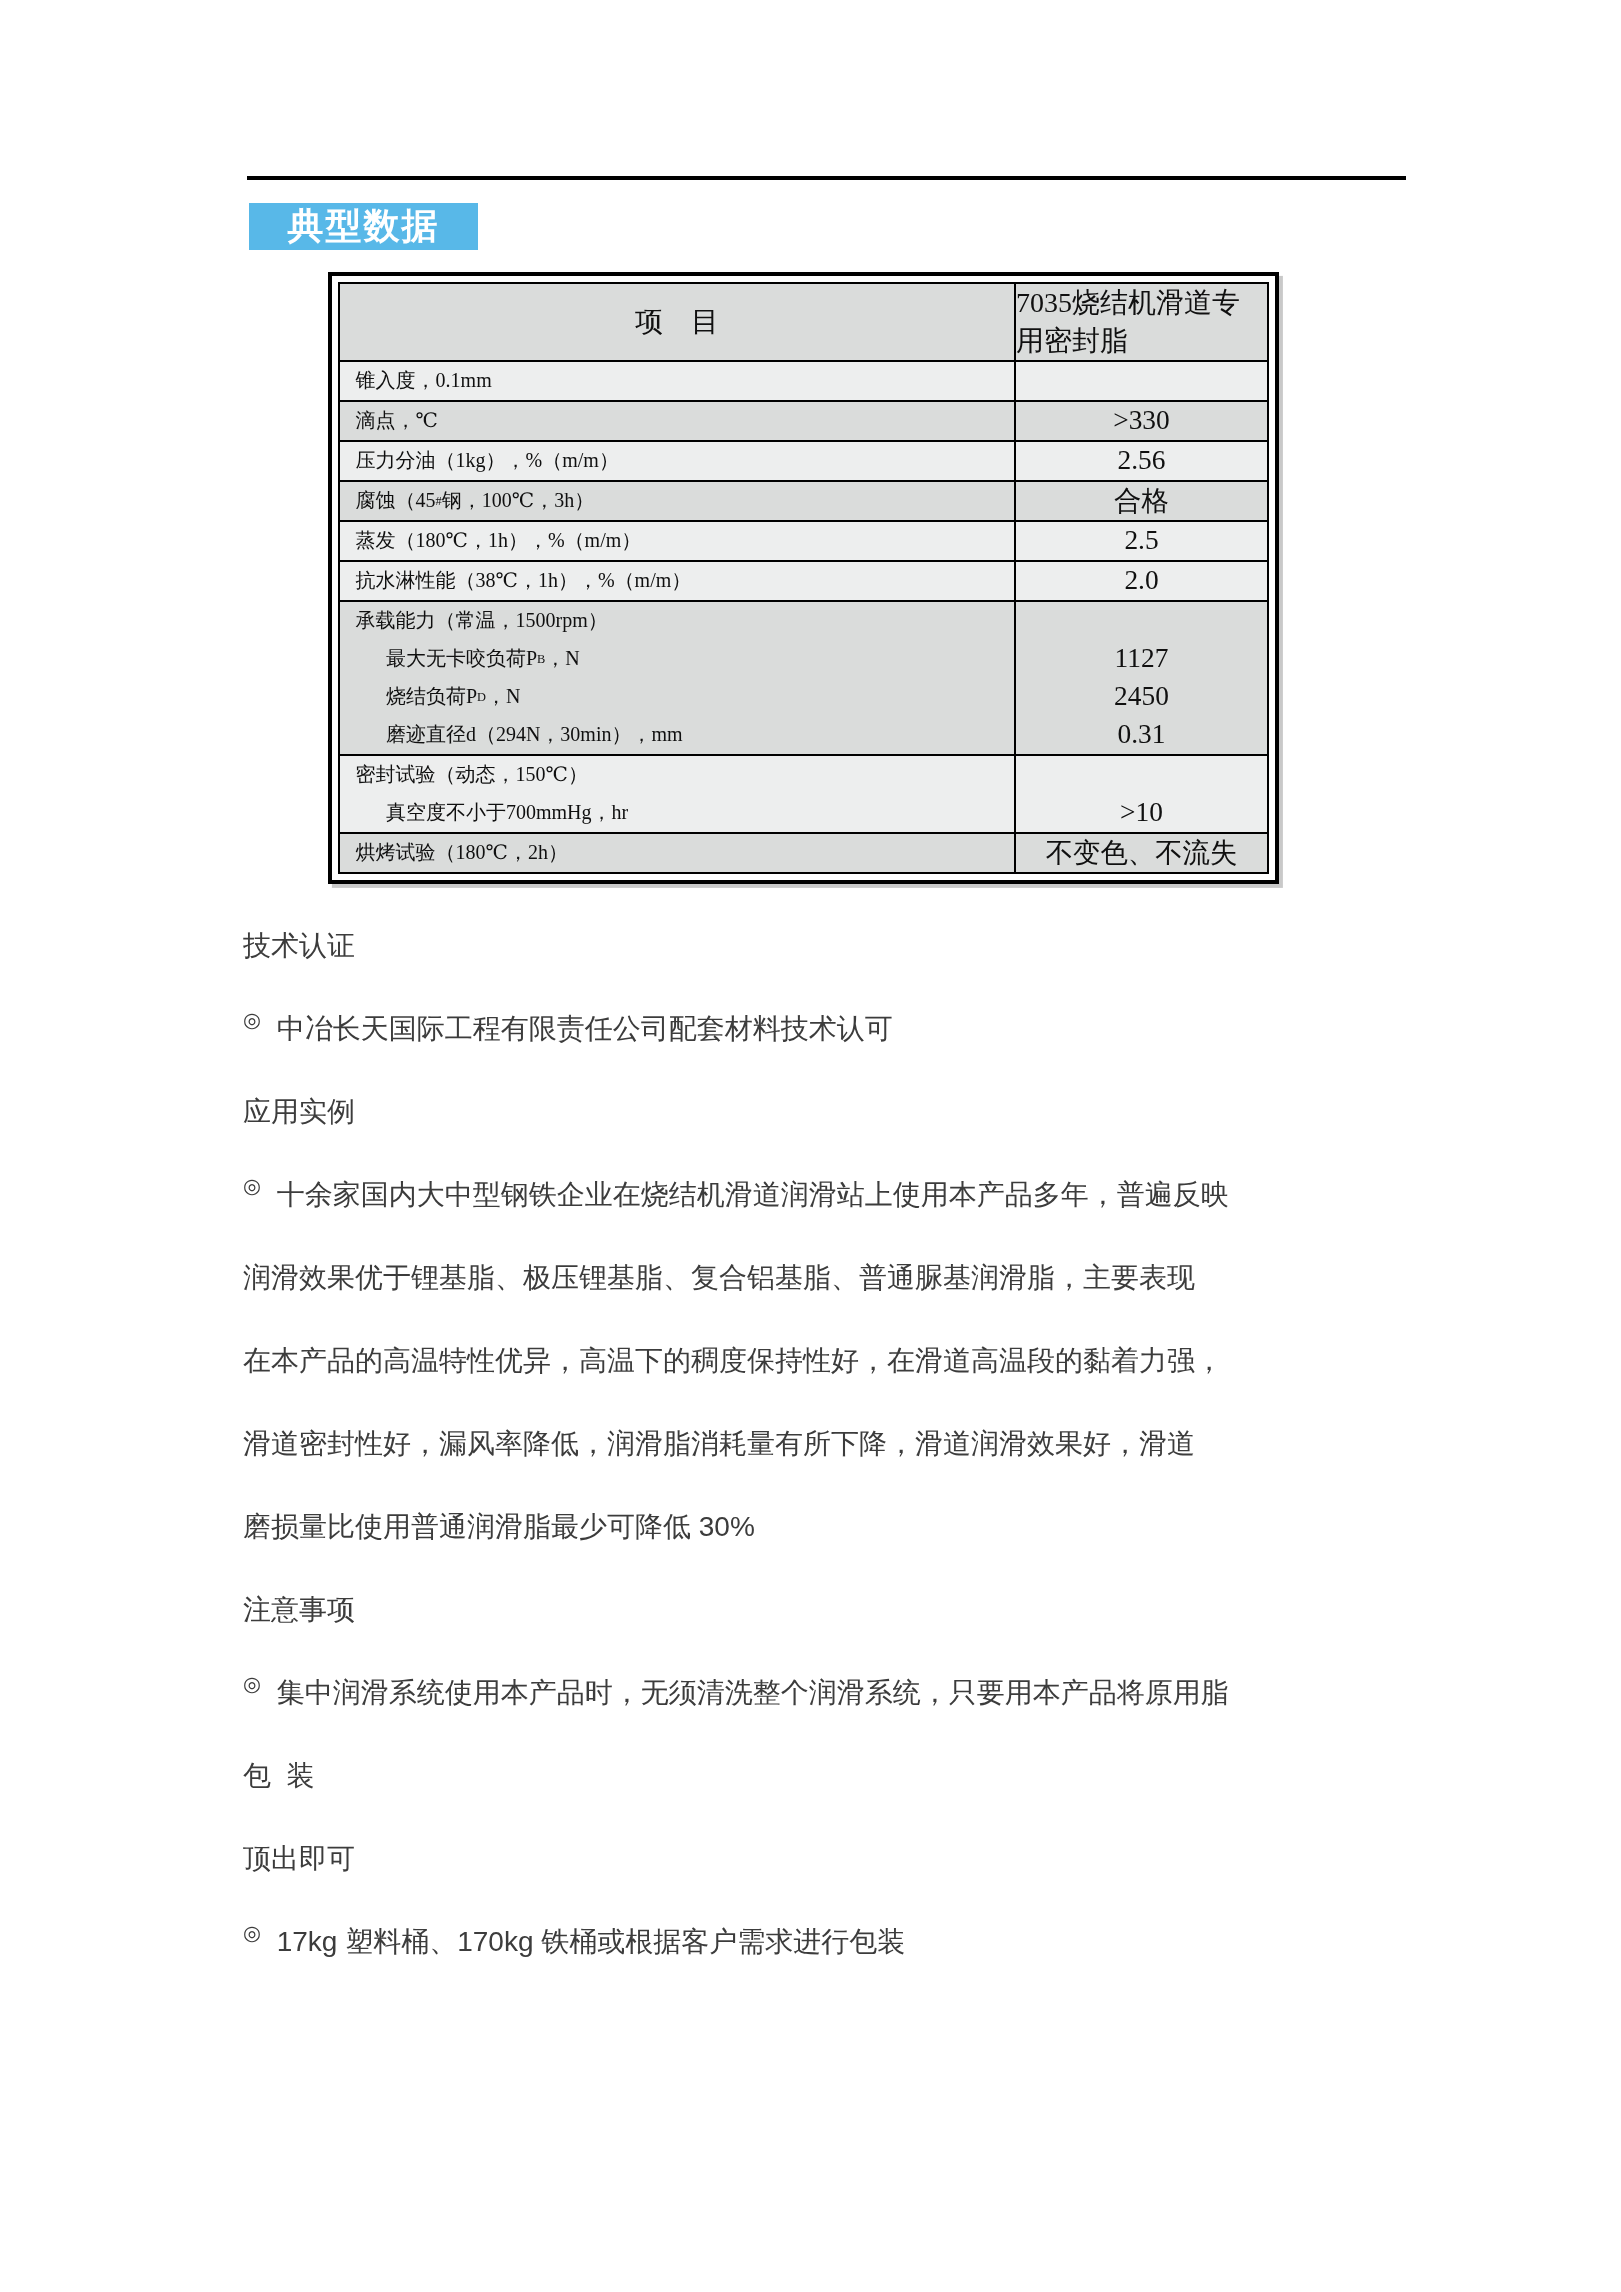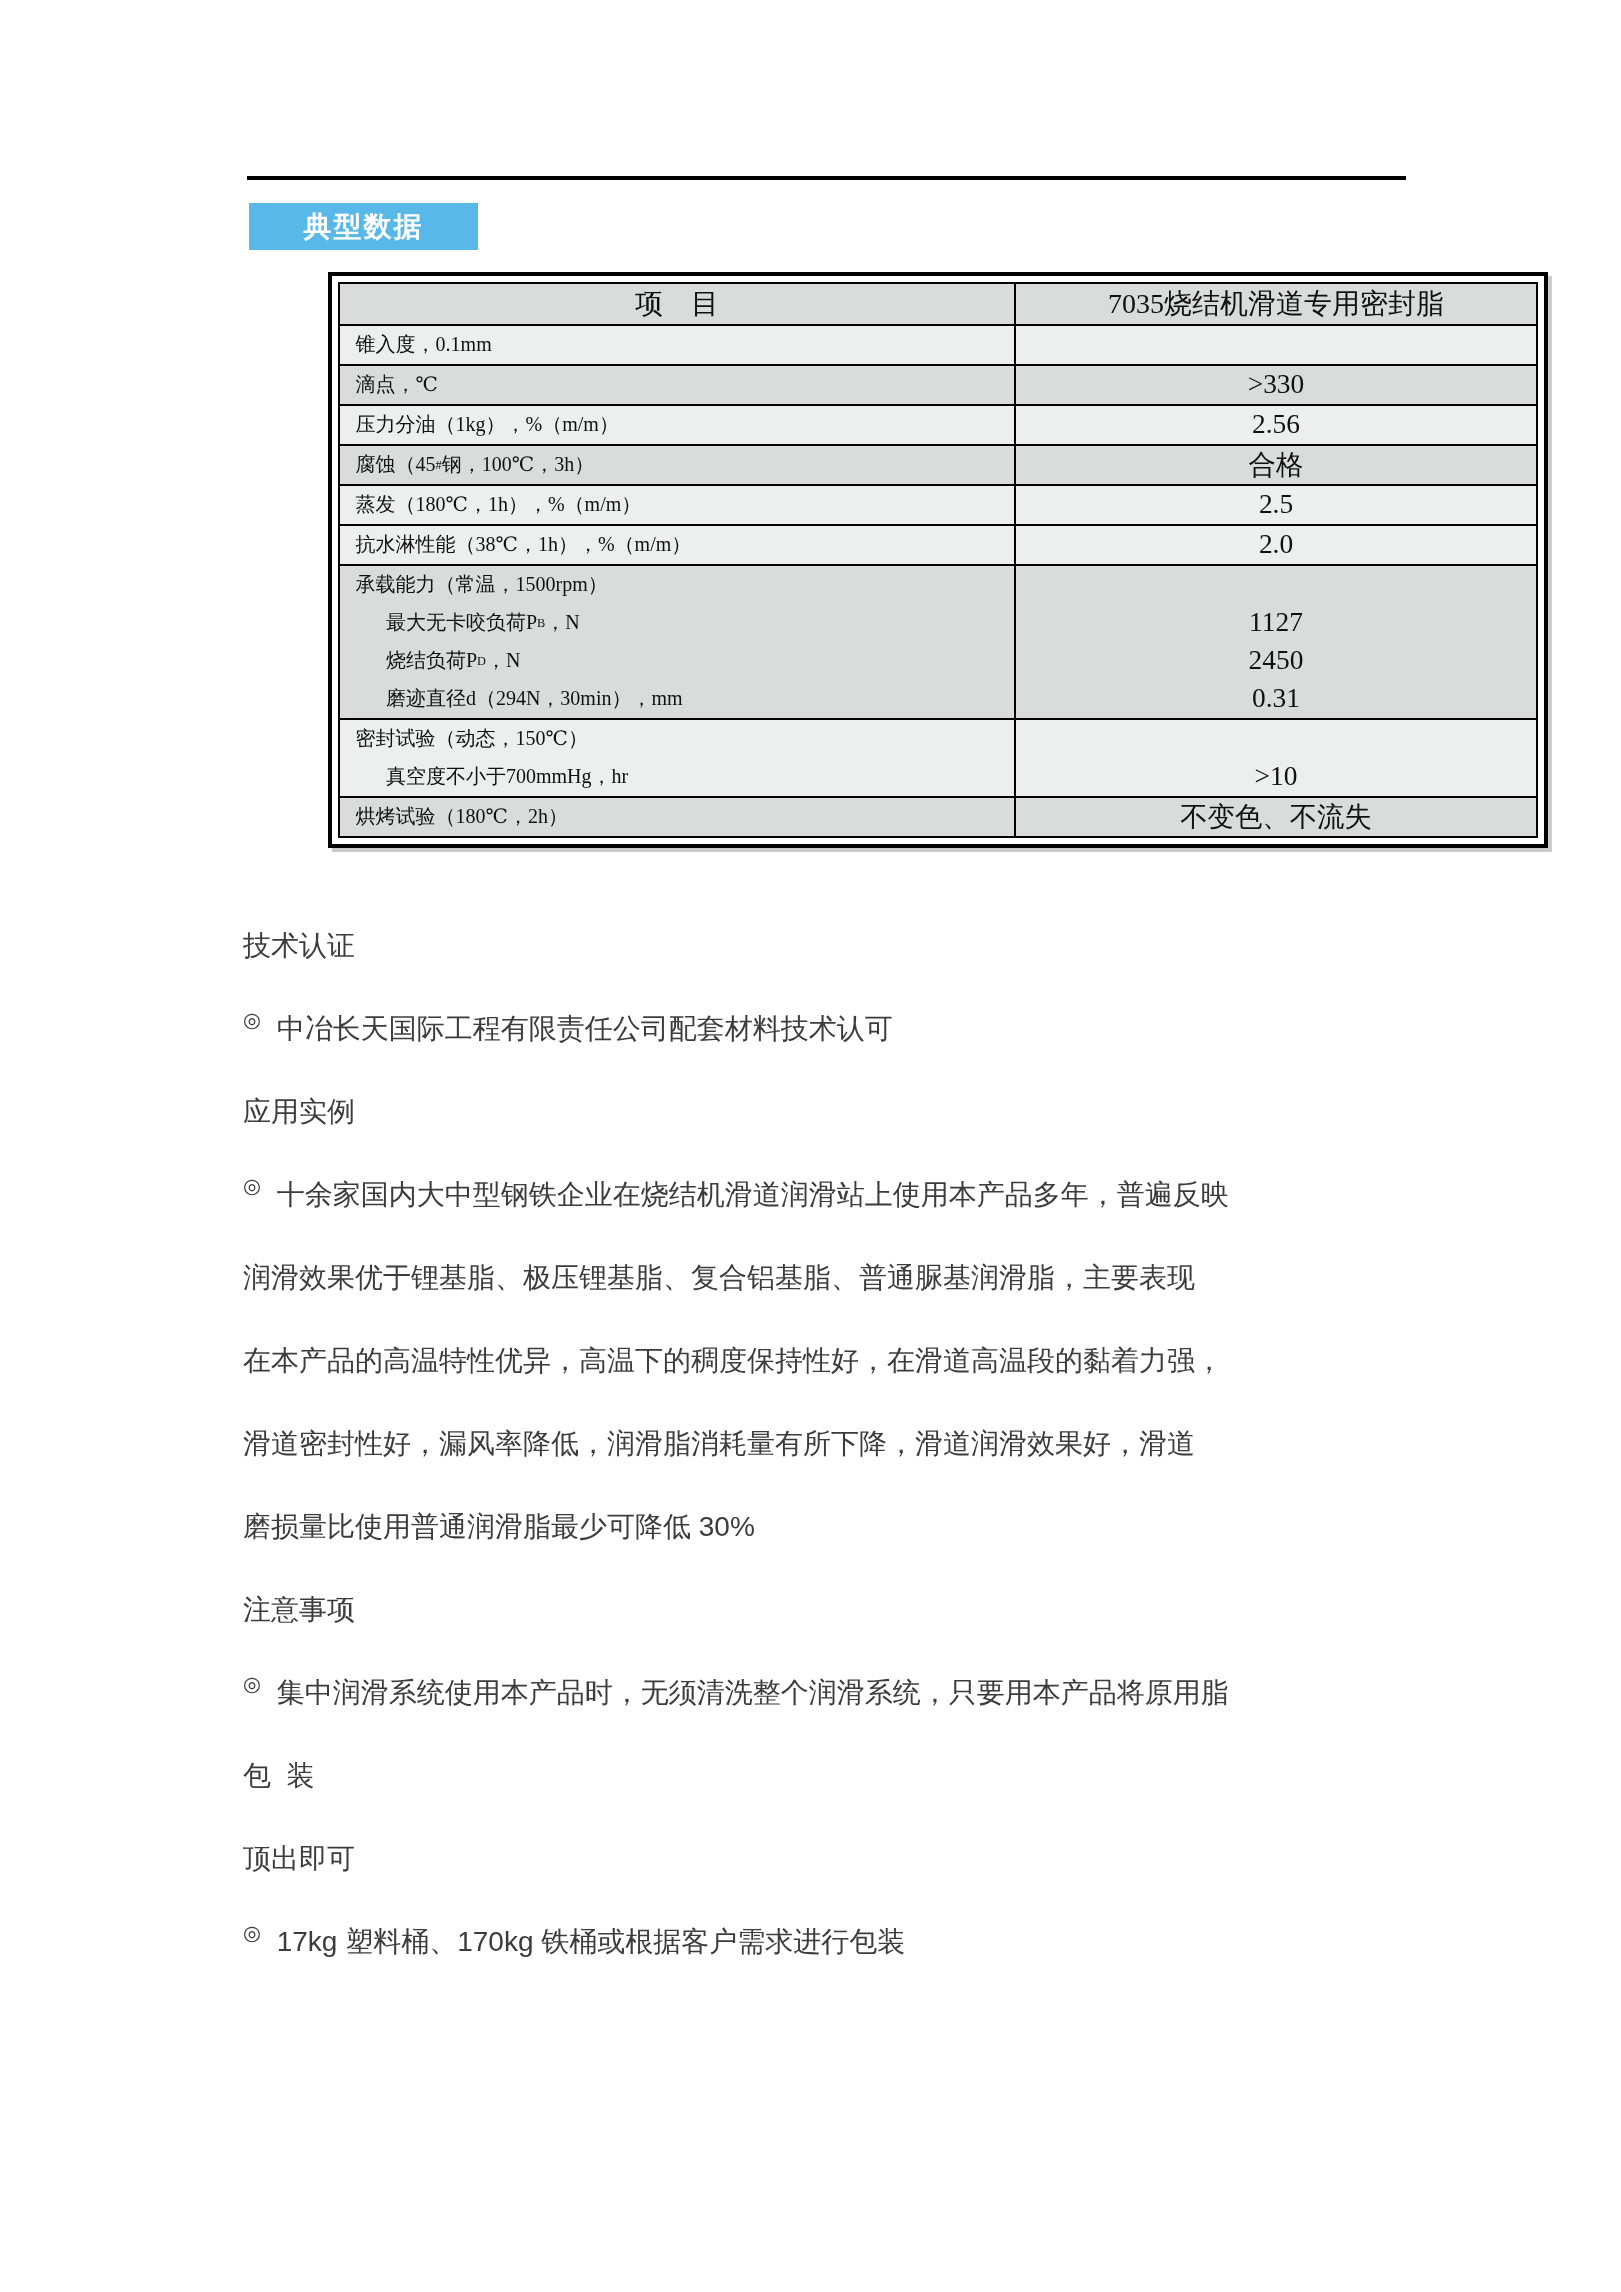--- a/index.html
+++ b/index.html
@@ -12,26 +12,26 @@
   
   .top-rule{
     position:absolute;left:247px;top:176px;width:1159px;height:3.9px;
     background:#000;
   }
   
   .badge{
     position:absolute;left:249px;top:203px;width:229px;height:47px;
     background:#58B8E8;color:#fff;
     display:flex;align-items:center;justify-content:center;
-    font-size:28px;font-weight:bold;letter-spacing:2px;
+    font-size:36px;font-weight:bold;letter-spacing:2px;
     white-space:pre;
   }
   
   .table-outer{
-    position:absolute;left:328px;top:272px;width:1220px;
+    position:absolute;left:328px;top:272px;width:951px;
     border:4.9px solid #000;background:#fff;padding:5.9px;
     box-sizing:border-box;
     box-shadow:3.9px 3.9px 0 #c9c9c9;
   }
   .table-inner{
     border:2.9px solid #000;
     font-family:"Liberation Serif","DejaVu Serif",serif;
     color:#101010;
   }
   .trow{border-top:2.9px solid #000;}

